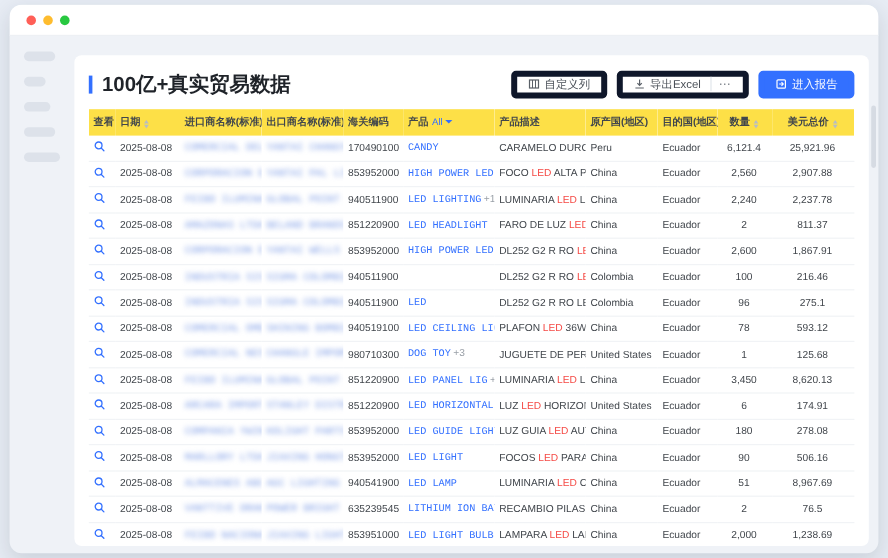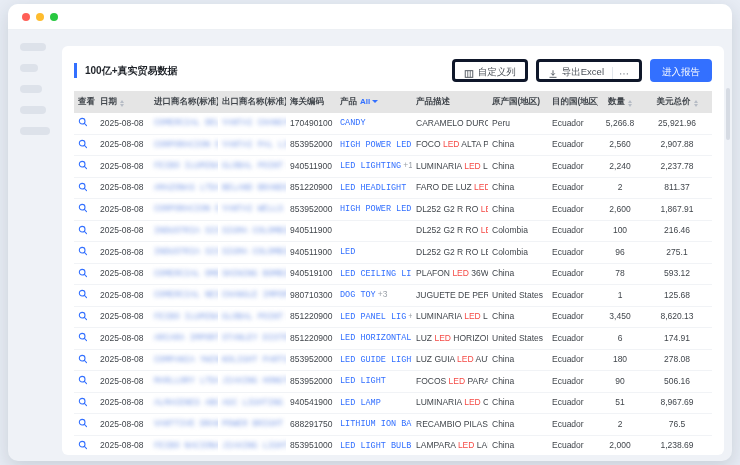--- a/index.html
+++ b/index.html
@@ -19,49 +19,49 @@
   .side { position:absolute; left:0; top:0; bottom:0; width:52px; }
   .side-bar { height:8px; border-radius:4px; background:#dde2ea; margin:13px 0 0 12px; }
 
   .scroll-thumb { position:absolute; right:2px; top:58px; width:4px; height:52px;
                   border-radius:2px; background:#d6dbe3; }
 
   .card { position:absolute; left:54px; top:16px; right:8px; bottom:6px;
           background:#ffffff; border-radius:6px; padding:10px 12px 6px; overflow:hidden; }
 
   .card-head { display:flex; align-items:center; height:28px; }
-  .title { font-size:10px; font-weight:bold; color:#1f2329;
+  .title { font-size:17px; font-weight:bold; color:#1f2329;
            border-left:3.5px solid #3370ff; padding-left:8px; line-height:15px; }
   .spacer { flex:1; }
 
-  .btn { display:inline-flex; align-items:flex-end; gap:4px; height:23px; padding:0 9px;
-         border:3px solid #0f172a; border-radius:4px; background:#fff; font-size:9.5px;
+  .btn { display:inline-flex; align-items:center; gap:4px; height:23px; padding:0 9px;
+         border:5px solid #0f172a; border-radius:4px; background:#fff; font-size:9.5px;
          color:#4a5058; margin-left:8px; cursor:pointer; white-space:nowrap; }
   .btn-divider { width:1px; height:12px; background:#e1e6ec; margin:0 2px 0 4px; }
   .btn .dots { color:#7a8088; font-size:10px; letter-spacing:1px; }
-  .btn-primary { background:#3370ff; border-color:#3370ff; color:#fff;flex-direction:column; }
+  .btn-primary { background:#3370ff; border-color:#3370ff; color:#fff; }
 
   table { width:100%; border-collapse:collapse; table-layout:fixed; margin-top:7px; }
-  thead th { background:#e5e5e5; color:#41464c; font-weight:bold; font-size:8.5px;
+  thead th { background:#fde047; color:#41464c; font-weight:bold; font-size:8.5px;
              text-align:left; padding:5px 4px; white-space:nowrap; overflow:hidden; }
   tbody td { border-bottom:1px solid #f1f3f6; padding:4px 4px; color:#41464c;
              font-size:8.5px; line-height:9.5px; white-space:nowrap; overflow:hidden; }
   th.num, td.num { text-align:center; padding-right:6px; }
 
   .link { color:#3370ff;font-family:Liberation Mono, monospace; }
   .blur { color:#7d9ce6; filter:blur(2.2px); }
   .hl { color:#f54a45; }
   .extra { color:#9aa0a8; margin-left:2px; }
 
   .sort { display:inline-flex; flex-direction:column; gap:1px; margin-left:3px; vertical-align:1px; }
   .sort i { width:0; height:0; border-left:2.8px solid transparent; border-right:2.8px solid transparent; }
   .sort .up { border-bottom:3px solid #b6bcc5; }
   .sort .down { border-top:3px solid #b6bcc5; }
 
-  .filter { color:#3370ff; margin-left:3px; font-size:8px; font-weight:bold; }
+  .filter { color:#3370ff; margin-left:3px; font-size:8px; font-weight:normal; }
   .caret { display:inline-block; width:0; height:0; border-left:3px solid transparent;
            border-right:3px solid transparent; border-top:3.5px solid #3370ff;
            margin-left:2px; vertical-align:1px; }
 </style>
 </head>
 <body>
 
 <div class="window">
   <div class="titlebar">
     <span class="dot" style="background: rgb(255, 95, 87);"></span>
@@ -159,21 +159,21 @@
                   <line x1="7.7" y1="7.7" x2="10.3" y2="10.3" stroke="#3370ff" stroke-width="1.3" stroke-linecap="round"></line>
                 </svg></td>
               <td>2025-08-08</td>
               <td><span class="blur link">COMERCIAL DEL SOL</span></td>
               <td><span class="blur link">YANTAI CHANGYOU</span></td>
               <td>170490100</td>
               <td><span class="link">CANDY</span></td>
               <td>CARAMELO DURO F...</td>
               <td>Peru</td>
               <td>Ecuador</td>
-              <td class="num">5,266.8</td>
+              <td class="num">6,121.4</td>
               <td class="num">25,921.96</td>
             </tr>
             <tr>
               <td><svg width="10" height="10" viewBox="0 0 12 12">
                   <circle cx="5" cy="5" r="3.4" fill="none" stroke="#3370ff" stroke-width="1.3"></circle>
                   <line x1="7.7" y1="7.7" x2="10.3" y2="10.3" stroke="#3370ff" stroke-width="1.3" stroke-linecap="round"></line>
                 </svg></td>
               <td>2025-08-08</td>
               <td><span class="blur link">CORPORACION EL</span></td>
               <td><span class="blur link">YANTAI PAL LIGHTI</span></td>
@@ -378,21 +378,21 @@
               <td class="num">8,967.69</td>
             </tr>
             <tr>
               <td><svg width="10" height="10" viewBox="0 0 12 12">
                   <circle cx="5" cy="5" r="3.4" fill="none" stroke="#3370ff" stroke-width="1.3"></circle>
                   <line x1="7.7" y1="7.7" x2="10.3" y2="10.3" stroke="#3370ff" stroke-width="1.3" stroke-linecap="round"></line>
                 </svg></td>
               <td>2025-08-08</td>
               <td><span class="blur link">VANTTIVE DRAKE</span></td>
               <td><span class="blur link">POWER BRIGHT</span></td>
-              <td>688291750</td>
+              <td>635239545</td>
               <td><span class="link">LITHIUM ION BATTE</span></td>
               <td>RECAMBIO PILAS RI...</td>
               <td>China</td>
               <td>Ecuador</td>
               <td class="num">2</td>
               <td class="num">76.5</td>
             </tr>
             <tr>
               <td><svg width="10" height="10" viewBox="0 0 12 12">
                   <circle cx="5" cy="5" r="3.4" fill="none" stroke="#3370ff" stroke-width="1.3"></circle>

